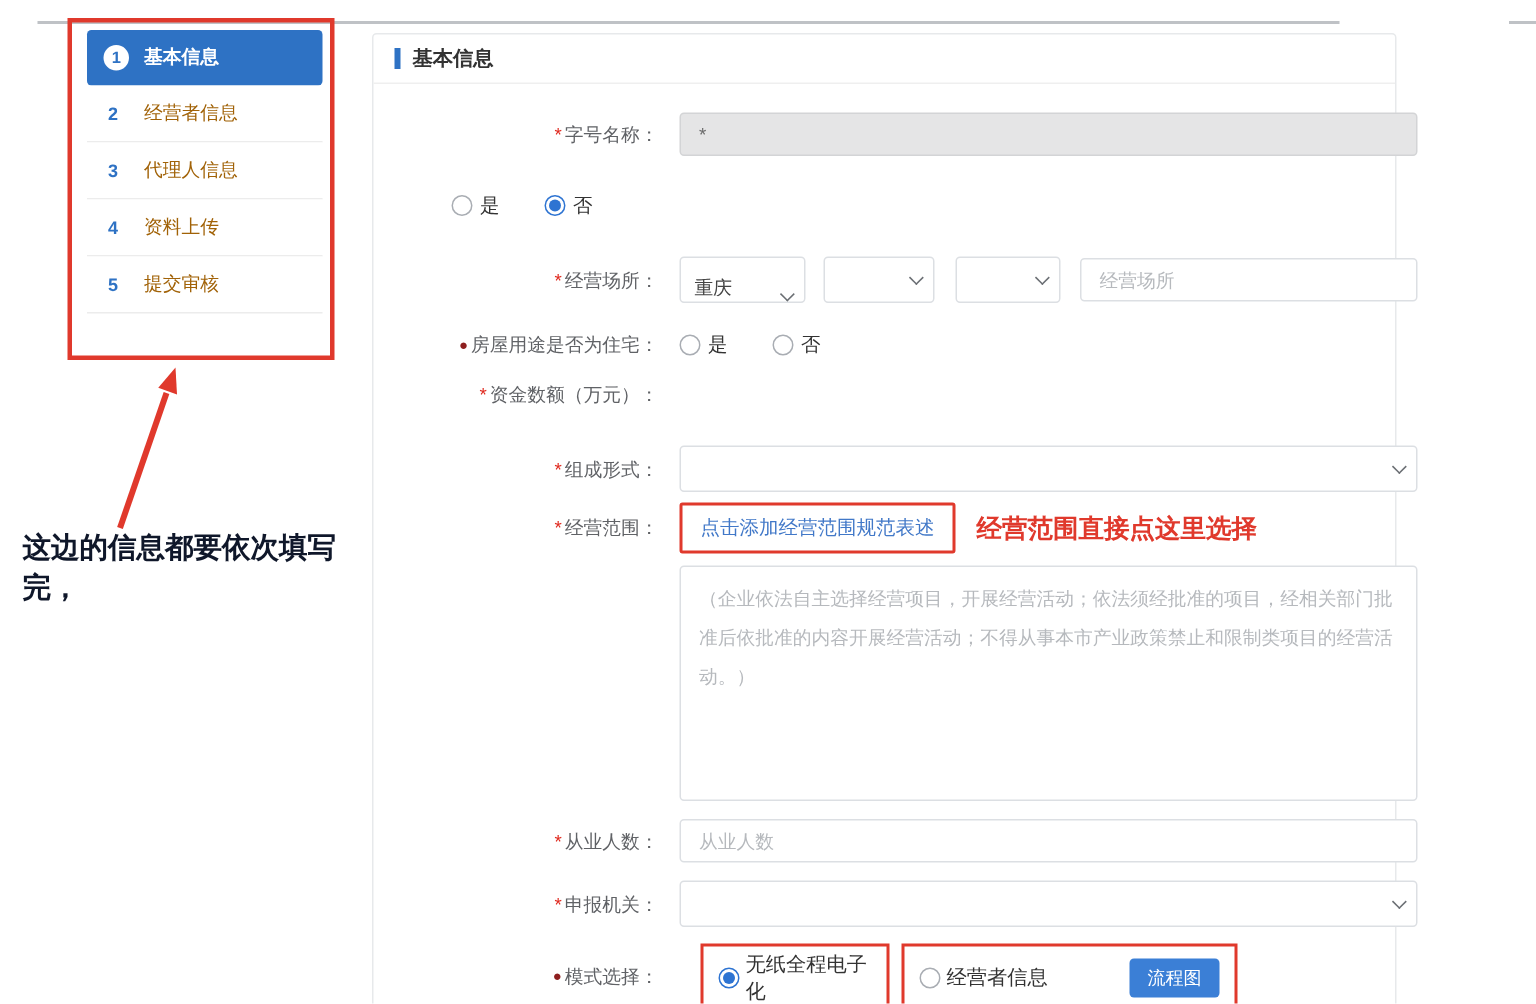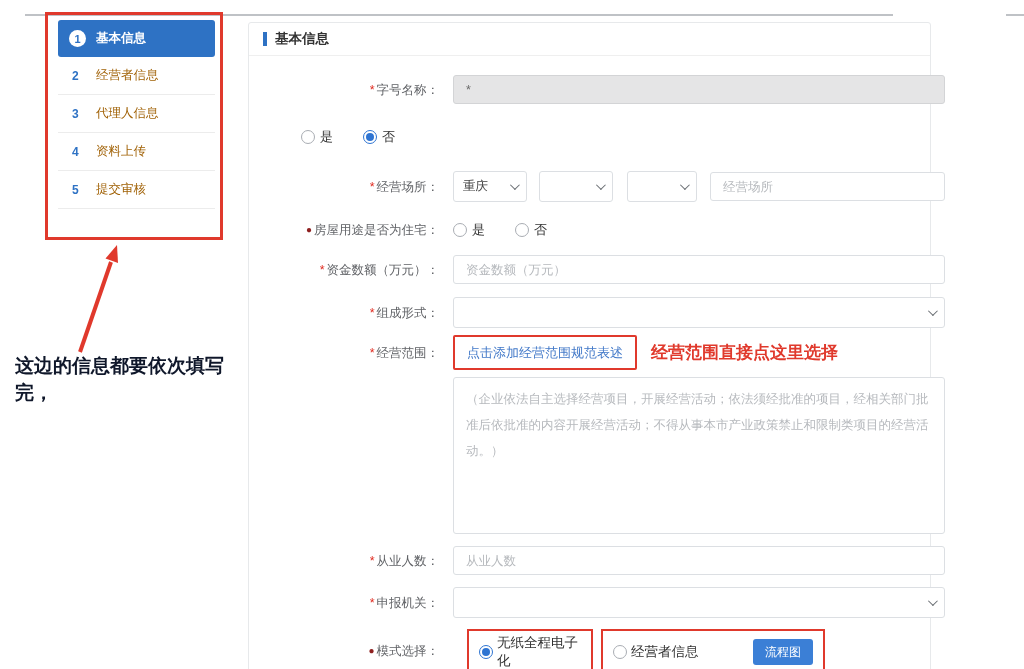--- a/index.html
+++ b/index.html
@@ -152,21 +152,21 @@
         <span class="rlabel">否</span>
       </span>
     </div>
   </div>
 
   <div class="row r3">
     <div class="lbl">
       <span class="req">*</span><span>经营场所：</span>
     </div>
     <div class="ctrl">
-      <div class="sel" style="width:74px;">
+      <div class="sel" style="width:84px;align-items:flex-end;">
         <span>重庆</span>
         <span class="chev"></span>
       </div>
       <div class="sel" style="width:74px; margin-left:12px;">
         <span></span>
           <span class="chev"></span>
       </div>
       <div class="sel" style="width:70px; margin-left:14px;">
         <span></span>
           <span class="chev"></span>
@@ -187,23 +187,20 @@
       <span class="rgroup" style="margin-left:30px;">
         <span class="radio"></span>
         <span class="rlabel">否</span>
       </span>
     </div>
   </div>
 
   <div class="row r5">
     <div class="lbl">
       <span class="req">*</span><span>资金数额（万元）：</span>
-    </div>
-    <div class="ctrl">
-      <input class="txt" type="text" placeholder="资金数额（万元）" style="">
     </div>
   </div>
 
   <div class="row r6">
     <div class="lbl">
       <span class="req">*</span><span>组成形式：</span>
     </div>
     <div class="ctrl">
       <div class="sel full">
         <span></span>

